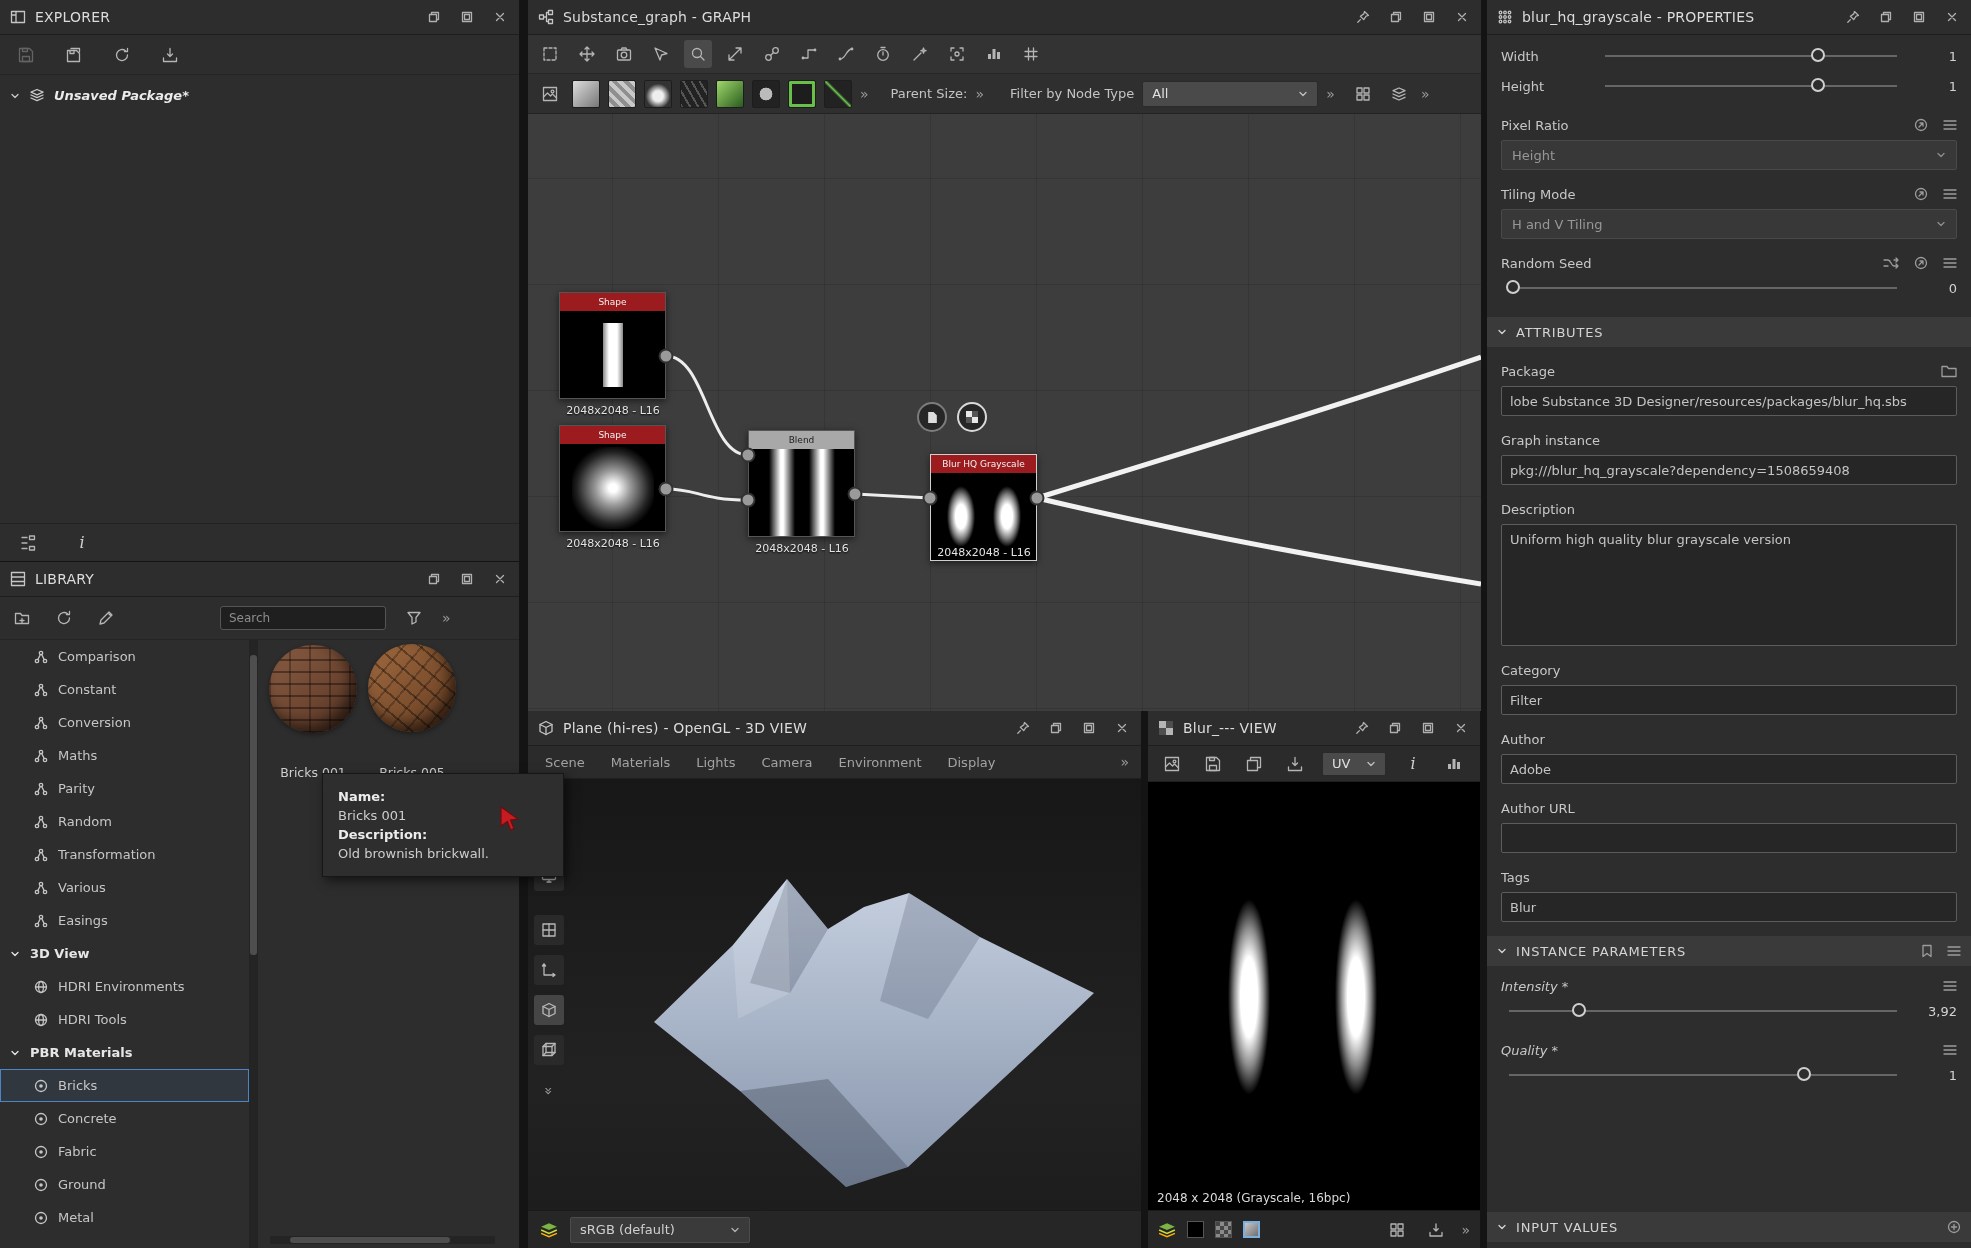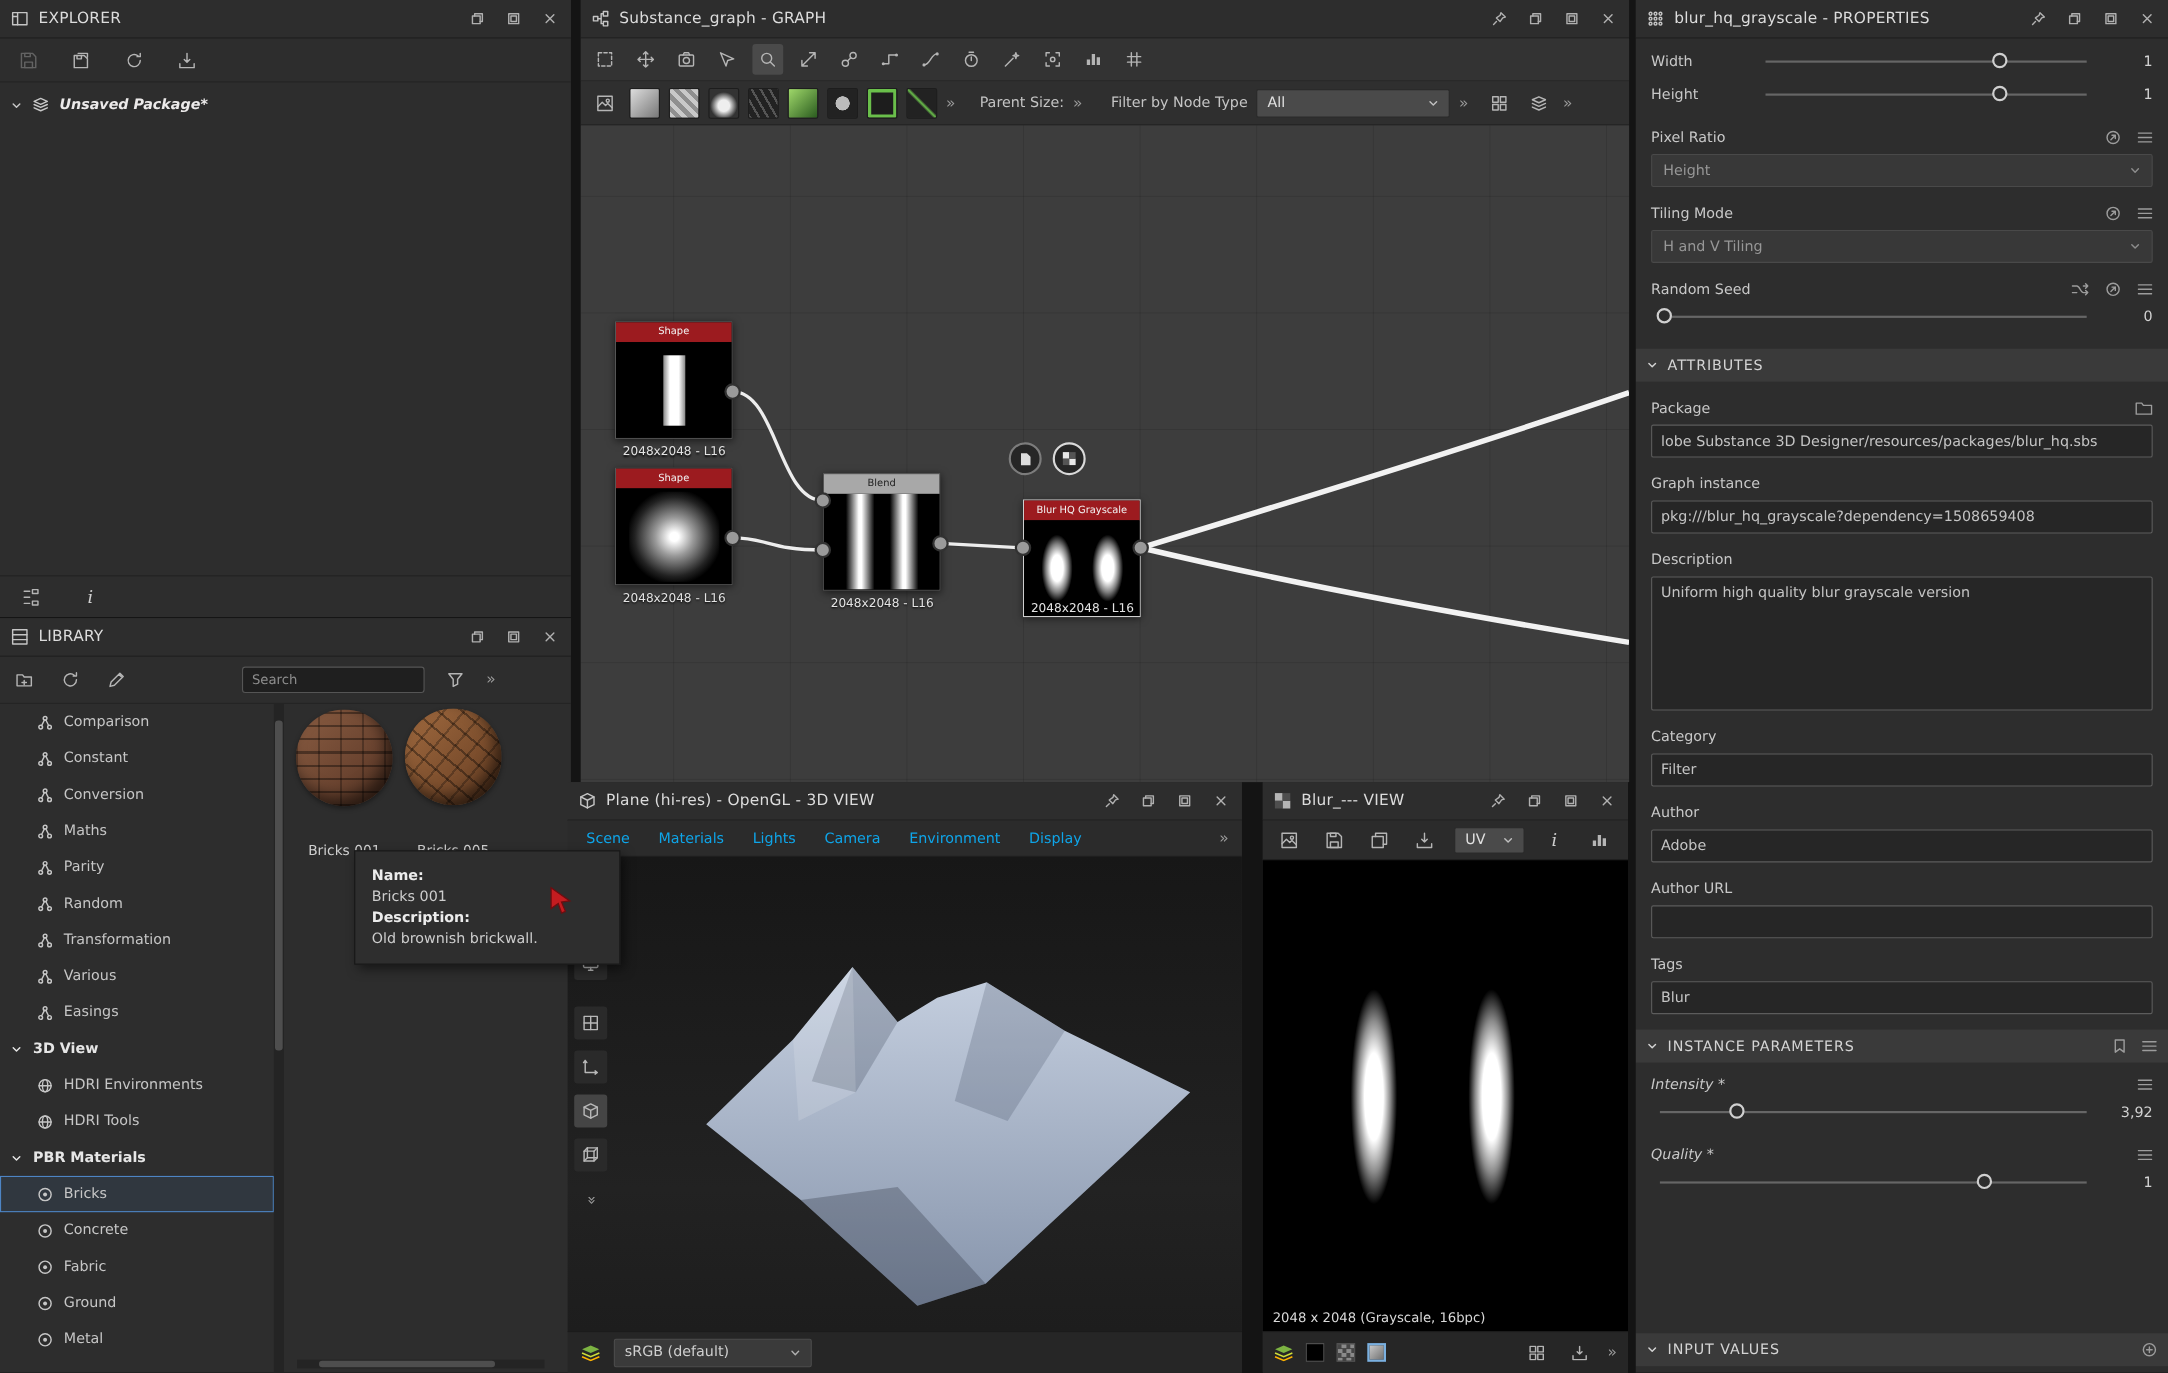--- a/index.html
+++ b/index.html
@@ -14,21 +14,21 @@
 .win{margin-left:auto;display:flex;align-items:center;gap:15px}
 .wbtn{width:18px;height:18px;display:flex;align-items:center;justify-content:center;color:#b0b0b0;cursor:pointer}
 .ibtn{width:28px;height:28px;border-radius:3px;display:flex;align-items:center;justify-content:center;color:#b5b5b5;cursor:pointer}
 .ibtn.active{background:#4a4a4a}
 .ibtn.dim{color:#636363}
 .chev2{color:#9a9a9a;font-size:14px}
 
 #explorer{left:0;top:0;width:519px;height:561px}
 #library{left:0;top:562px;width:519px;height:686px}
 #graph{left:528px;top:0;width:953px;height:711px}
-#view3d{left:516px;top:711px;width:613px;height:537px}
+#view3d{left:528px;top:711px;width:613px;height:537px}
 #view2d{left:1148px;top:711px;width:332px;height:537px}
 #props{left:1487px;top:0;width:484px;height:1248px;overflow:hidden}
 
 .exp-toolbar{height:40px;display:flex;align-items:center;gap:20px;padding:0 12px;border-bottom:1px solid #242424}
 .tree{padding-top:6px}
 .tree-row{height:29px;display:flex;align-items:center;gap:9px;color:#c8c8c8}
 .tree-row .pkg{font-weight:bold;font-style:italic;color:#eceaea}
 .exp-bottom{position:absolute;left:0;bottom:0;width:100%;height:38px;border-top:1px solid #222;display:flex;align-items:center;gap:26px;padding:0 14px;color:#b5b5b5}
 .info-i{font-family:"DejaVu Serif",serif;font-style:italic;font-size:16px;color:#cfcfcf}
 
@@ -74,21 +74,21 @@
 .vbar{width:20px;height:64px;background:linear-gradient(90deg,#888,#fff 30% 70%,#888)}
 .blob{width:82px;height:82px;background:radial-gradient(circle,#fff 7%,#999 30%,#222 62%,#000 75%)}
 .gbar{width:26px;height:87px;background:linear-gradient(90deg,rgba(255,255,255,0),#fff 45% 55%,rgba(255,255,255,0))}
 .bbar{width:32px;height:87px;background:radial-gradient(ellipse 58% 46% at 50% 50%,#fff 30%,rgba(255,255,255,.5) 55%,rgba(255,255,255,0) 76%)}
 .nlabel{position:absolute;width:140px;text-align:center;font-size:11px;color:#e3e3e3;text-shadow:0 1px 2px #000}
 .badge{position:absolute;width:30px;height:30px;border-radius:50%;background:#262626;border:2px solid #7c7c7c;display:flex;align-items:center;justify-content:center;z-index:6;cursor:pointer}
 .badge.lit{border-color:#d9d9d9}
 #wires{position:absolute;left:0;top:0;pointer-events:none;z-index:4}
 
 .menu3d{height:33px;display:flex;align-items:center;background:#2b2b2b;border-bottom:1px solid #1f1f1f;padding:0 4px}
-.mitem{padding:0 13px;height:33px;display:flex;align-items:center;color:#0ea5e9;cursor:pointer}
+.mitem{padding:0 13px;height:33px;display:flex;align-items:center;color:#a3a3a3;cursor:pointer}
 #vp3d{position:absolute;left:0;top:68px;width:613px;height:431px;background:linear-gradient(#171717,#222 70%,#1d1d1d);overflow:hidden}
 .vtools{position:absolute;left:2px;top:82px;width:38px;display:flex;flex-direction:column;align-items:center;gap:10px;z-index:5}
 .vtb{width:30px;height:30px;border-radius:3px;background:#2a2a2a;display:flex;align-items:center;justify-content:center;color:#b8b8b8;cursor:pointer}
 .vtb.active{background:#454545}
 .bbar3d{position:absolute;left:0;bottom:0;width:100%;height:38px;background:#262626;border-top:1px solid #1b1b1b;display:flex;align-items:center;gap:12px;padding:0 12px}
 .csdd{width:180px;height:26px;background:#3a3a3a;border:1px solid #4c4c4c;border-radius:2px;display:flex;align-items:center;padding:0 9px;color:#cfcfcf;cursor:pointer}
 .csdd .cart{margin-left:auto;color:#b0b0b0}
 
 .tb2d{height:36px;display:flex;align-items:center;gap:13px;padding:0 10px;background:#2b2b2b;border-bottom:1px solid #1f1f1f}
 #cv2d{position:absolute;left:0;top:71px;width:332px;height:428px;background:#000;overflow:hidden}

